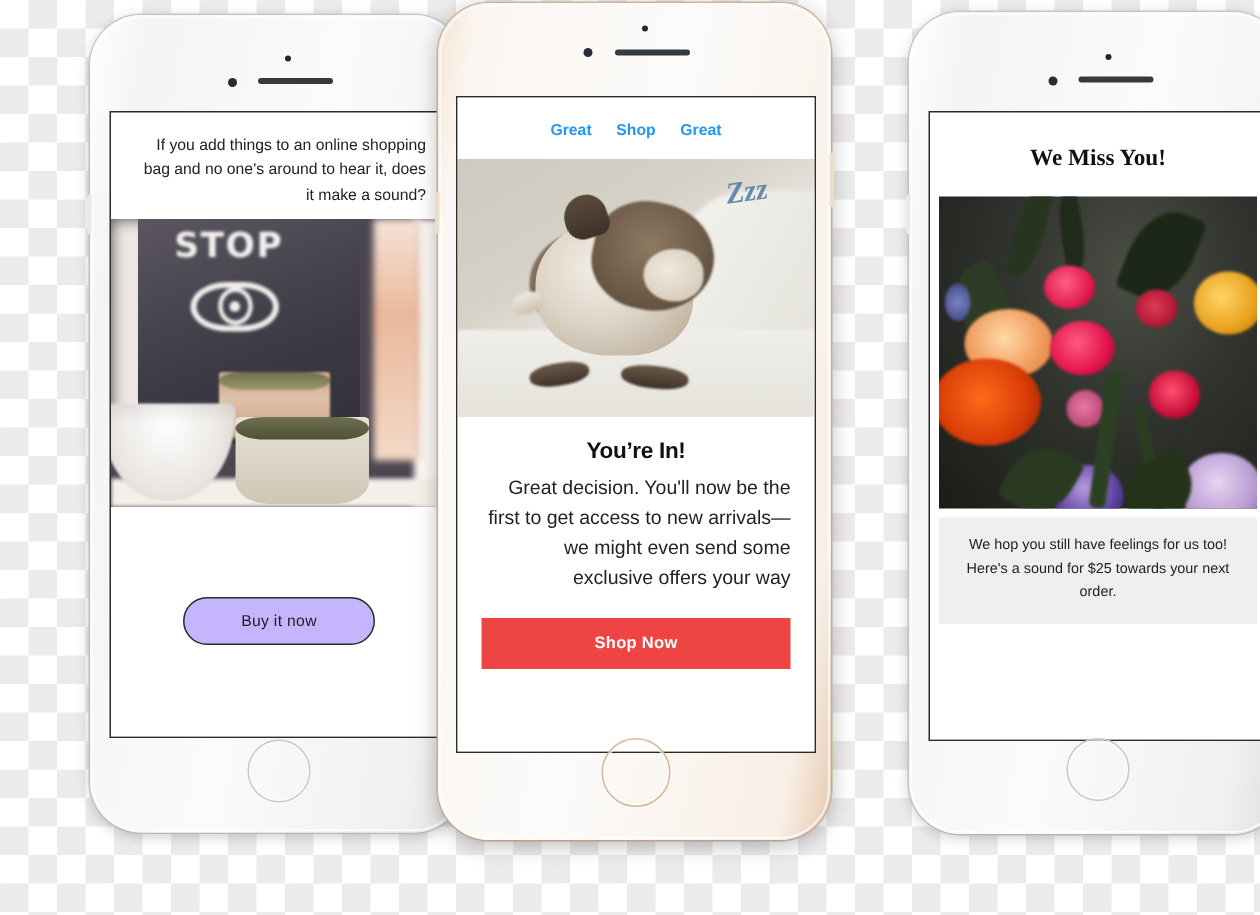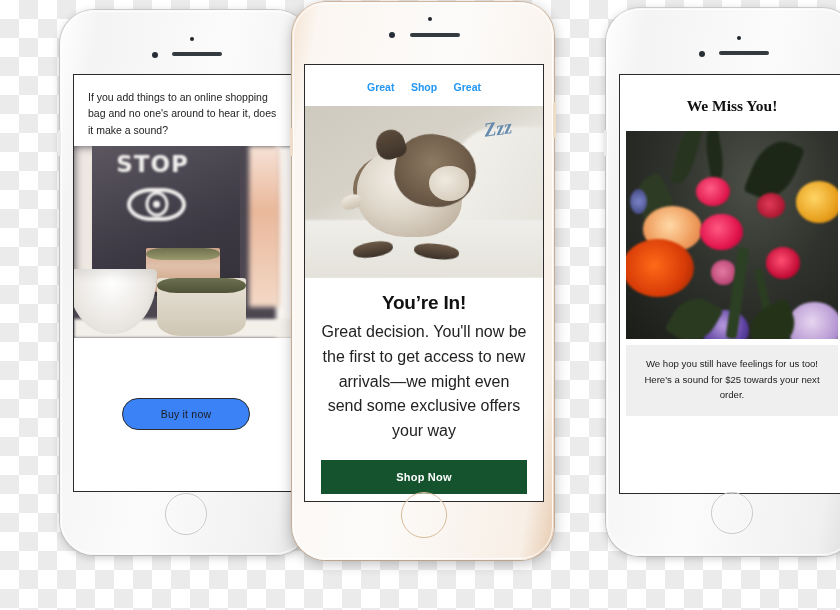--- a/index.html
+++ b/index.html
@@ -41,25 +41,25 @@
   
   .home{position:absolute;border-radius:50%;background:transparent;}
   .silver .home{border:1.6px solid #c9c9c9;box-shadow:inset 0 0 0 1px rgba(255,255,255,.7);}
   .gold .home{border:1.6px solid #d9b896;box-shadow:inset 0 0 0 1px rgba(255,255,255,.7);}
 
   
   .screen{position:absolute;background:#fff;border:1.5px solid #2b2b2b;overflow:hidden;
           display:flex;flex-direction:column;}
 
   
-  .l-head{padding:14px 14px 8px;text-align:left;font-size:10.5px;line-height:1.55;color:#222;}
+  .l-head{padding:14px 14px 8px;text-align:right;font-size:10.5px;line-height:1.55;color:#222;}
   .l-photo{height:192px;position:relative;overflow:hidden;background:#4b4650;}
   .l-cta{flex:1;display:flex;align-items:center;justify-content:center;background:#fff;}
   .l-btn{border:1.4px solid #2b2b2b;border-radius:22px;padding:9px 38px;font-size:10.5px;
-         color:#1d1d1d;background:#3b82f6;letter-spacing:.2px;}
+         color:#1d1d1d;background:#c4b5fd;letter-spacing:.2px;}
 
   
   .poster{position:absolute;left:8%;top:0;width:66%;height:78%;
           background:linear-gradient(160deg,#5b5660,#3c3944 60%,#343039);
           filter:blur(.4px);}
   .poster-blurL{position:absolute;left:0;top:0;width:12%;height:78%;background:#efe7e2;filter:blur(5px);}
   .stop-word{position:absolute;left:14%;top:5%;width:54%;text-align:center;color:#f2f0ee;
              font:800 23px/1 "DejaVu Sans",sans-serif;letter-spacing:1px;filter:blur(1.1px);}
   .eye{position:absolute;left:24%;top:28%;width:34%;height:17%;
        border:4px solid #efeceb;border-radius:50% 50% 50% 50%/60% 60% 60% 60%;filter:blur(1px);}
@@ -110,23 +110,23 @@
             background:linear-gradient(#5b4b3b,#3d3229);border-radius:52% 48% 28% 40%;
             transform:rotate(-18deg);filter:blur(.5px);}
   .dog-back{position:absolute;left:20%;top:28%;width:32%;height:40%;
             background:linear-gradient(150deg,#8a7761,#6a5947);border-radius:52% 38% 40% 50%;filter:blur(.7px);}
   .paw{position:absolute;background:linear-gradient(#6c5a48,#3c3128);border-radius:44%;filter:blur(.6px);}
   .paw.a{left:20%;bottom:12%;width:17%;height:9%;transform:rotate(-9deg);}
   .paw.b{left:46%;bottom:11%;width:19%;height:9%;transform:rotate(6deg);}
   .paw.c{left:15%;top:52%;width:9%;height:8%;background:linear-gradient(#efe9df,#cdc2b1);transform:rotate(-20deg);}
 
   .m-body{flex:1;background:#fff;padding:14px 16px 0;text-align:center;}
-  .m-title{font-size:19px;font-weight:bold;color:#111;margin:0 0 6px;letter-spacing:-.2px;}
-  .m-copy{font-size:16px;line-height:1.55;color:#222;margin:0 0 16px;}
-  .m-btn{display:block;width:100%;background:#14532d;color:#fff;border:none;
+  .m-title{font-size:15px;font-weight:bold;color:#111;margin:0 0 6px;letter-spacing:-.2px;}
+  .m-copy{font-size:13px;line-height:1.55;color:#222;margin:0 0 16px;text-align:right;}
+  .m-btn{display:block;width:100%;background:#ef4444;color:#fff;border:none;
          padding:11px 0;font-size:11px;font-weight:bold;letter-spacing:.2px;margin-top:15px;}
 
   
   .r-head{padding:22px 10px 16px;text-align:center;}
   .r-title{font-family:"Liberation Serif",serif;font-weight:bold;font-size:15.5px;color:#111;}
   .r-photo{height:208px;margin:0 6px;position:relative;overflow:hidden;
            background:radial-gradient(ellipse at 60% 25%,#4b4f46 0%,#30332d 45%,#1a1c18 100%);}
   .fl{position:absolute;border-radius:50%;filter:blur(.9px);}
   .leaf{position:absolute;border-radius:60% 10% 60% 10%;filter:blur(1.1px);}
   .r-note{margin:6px 6px 0;background:#efefef;padding:11px 16px 13px;text-align:center;

